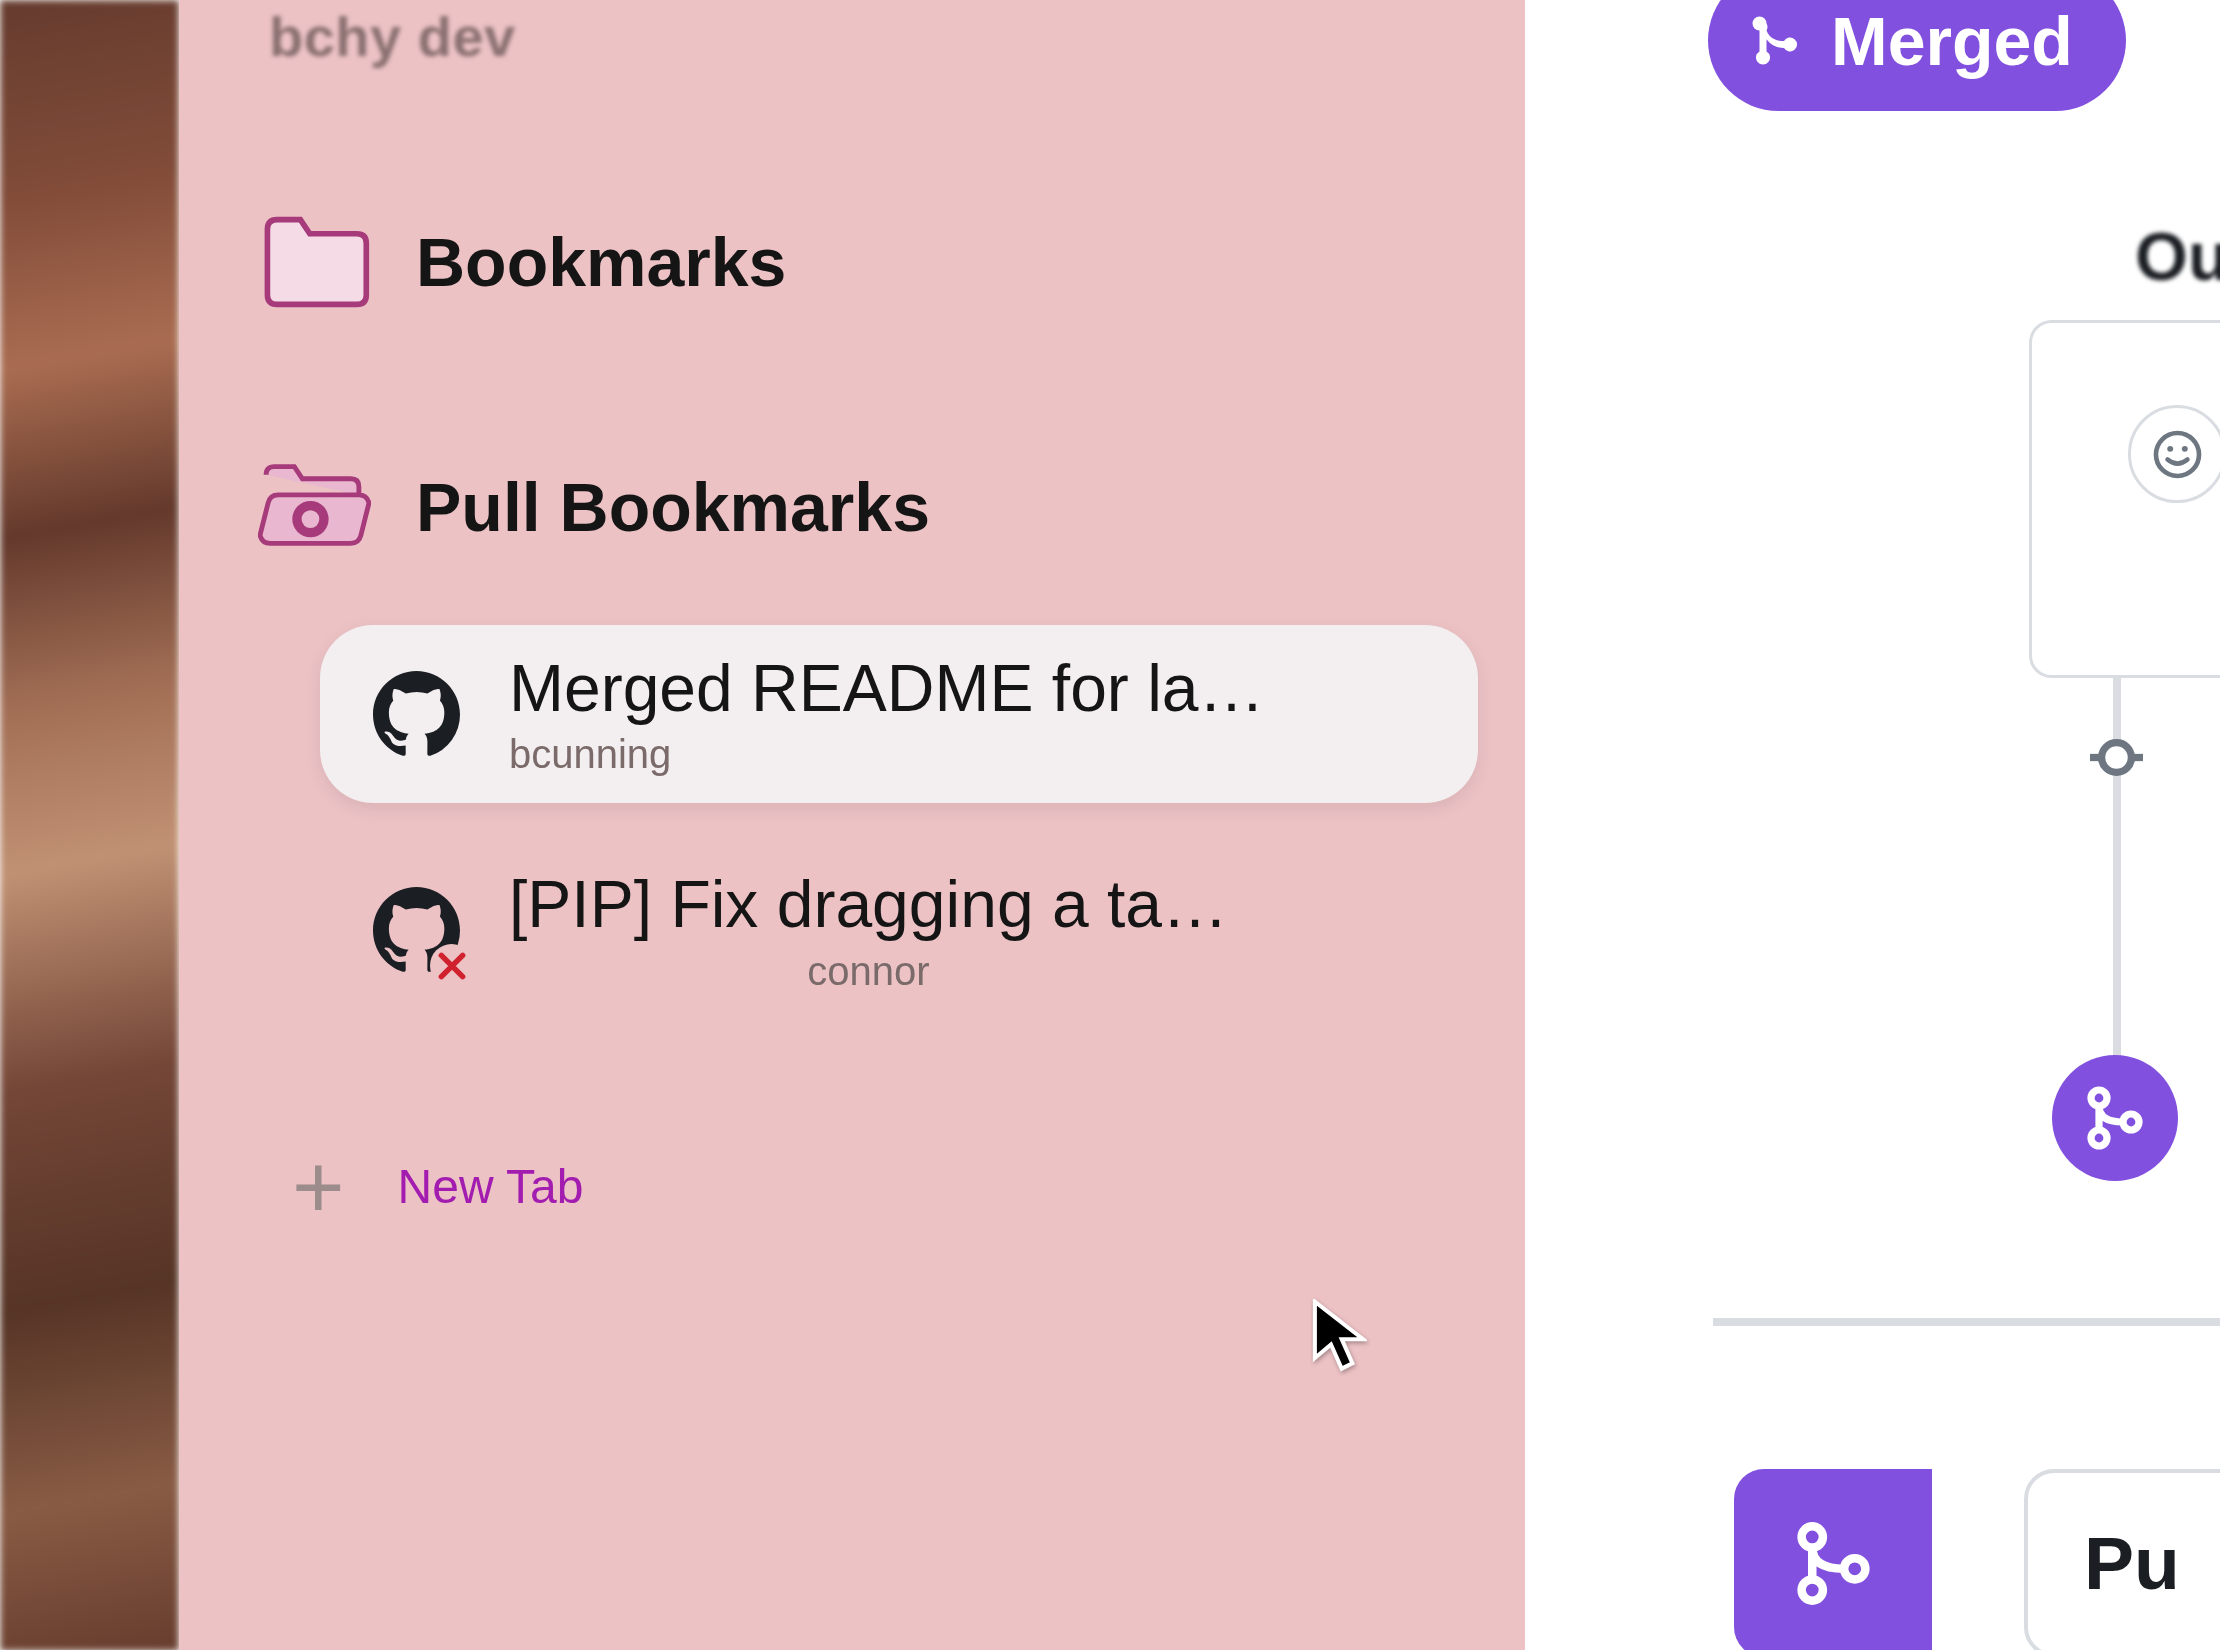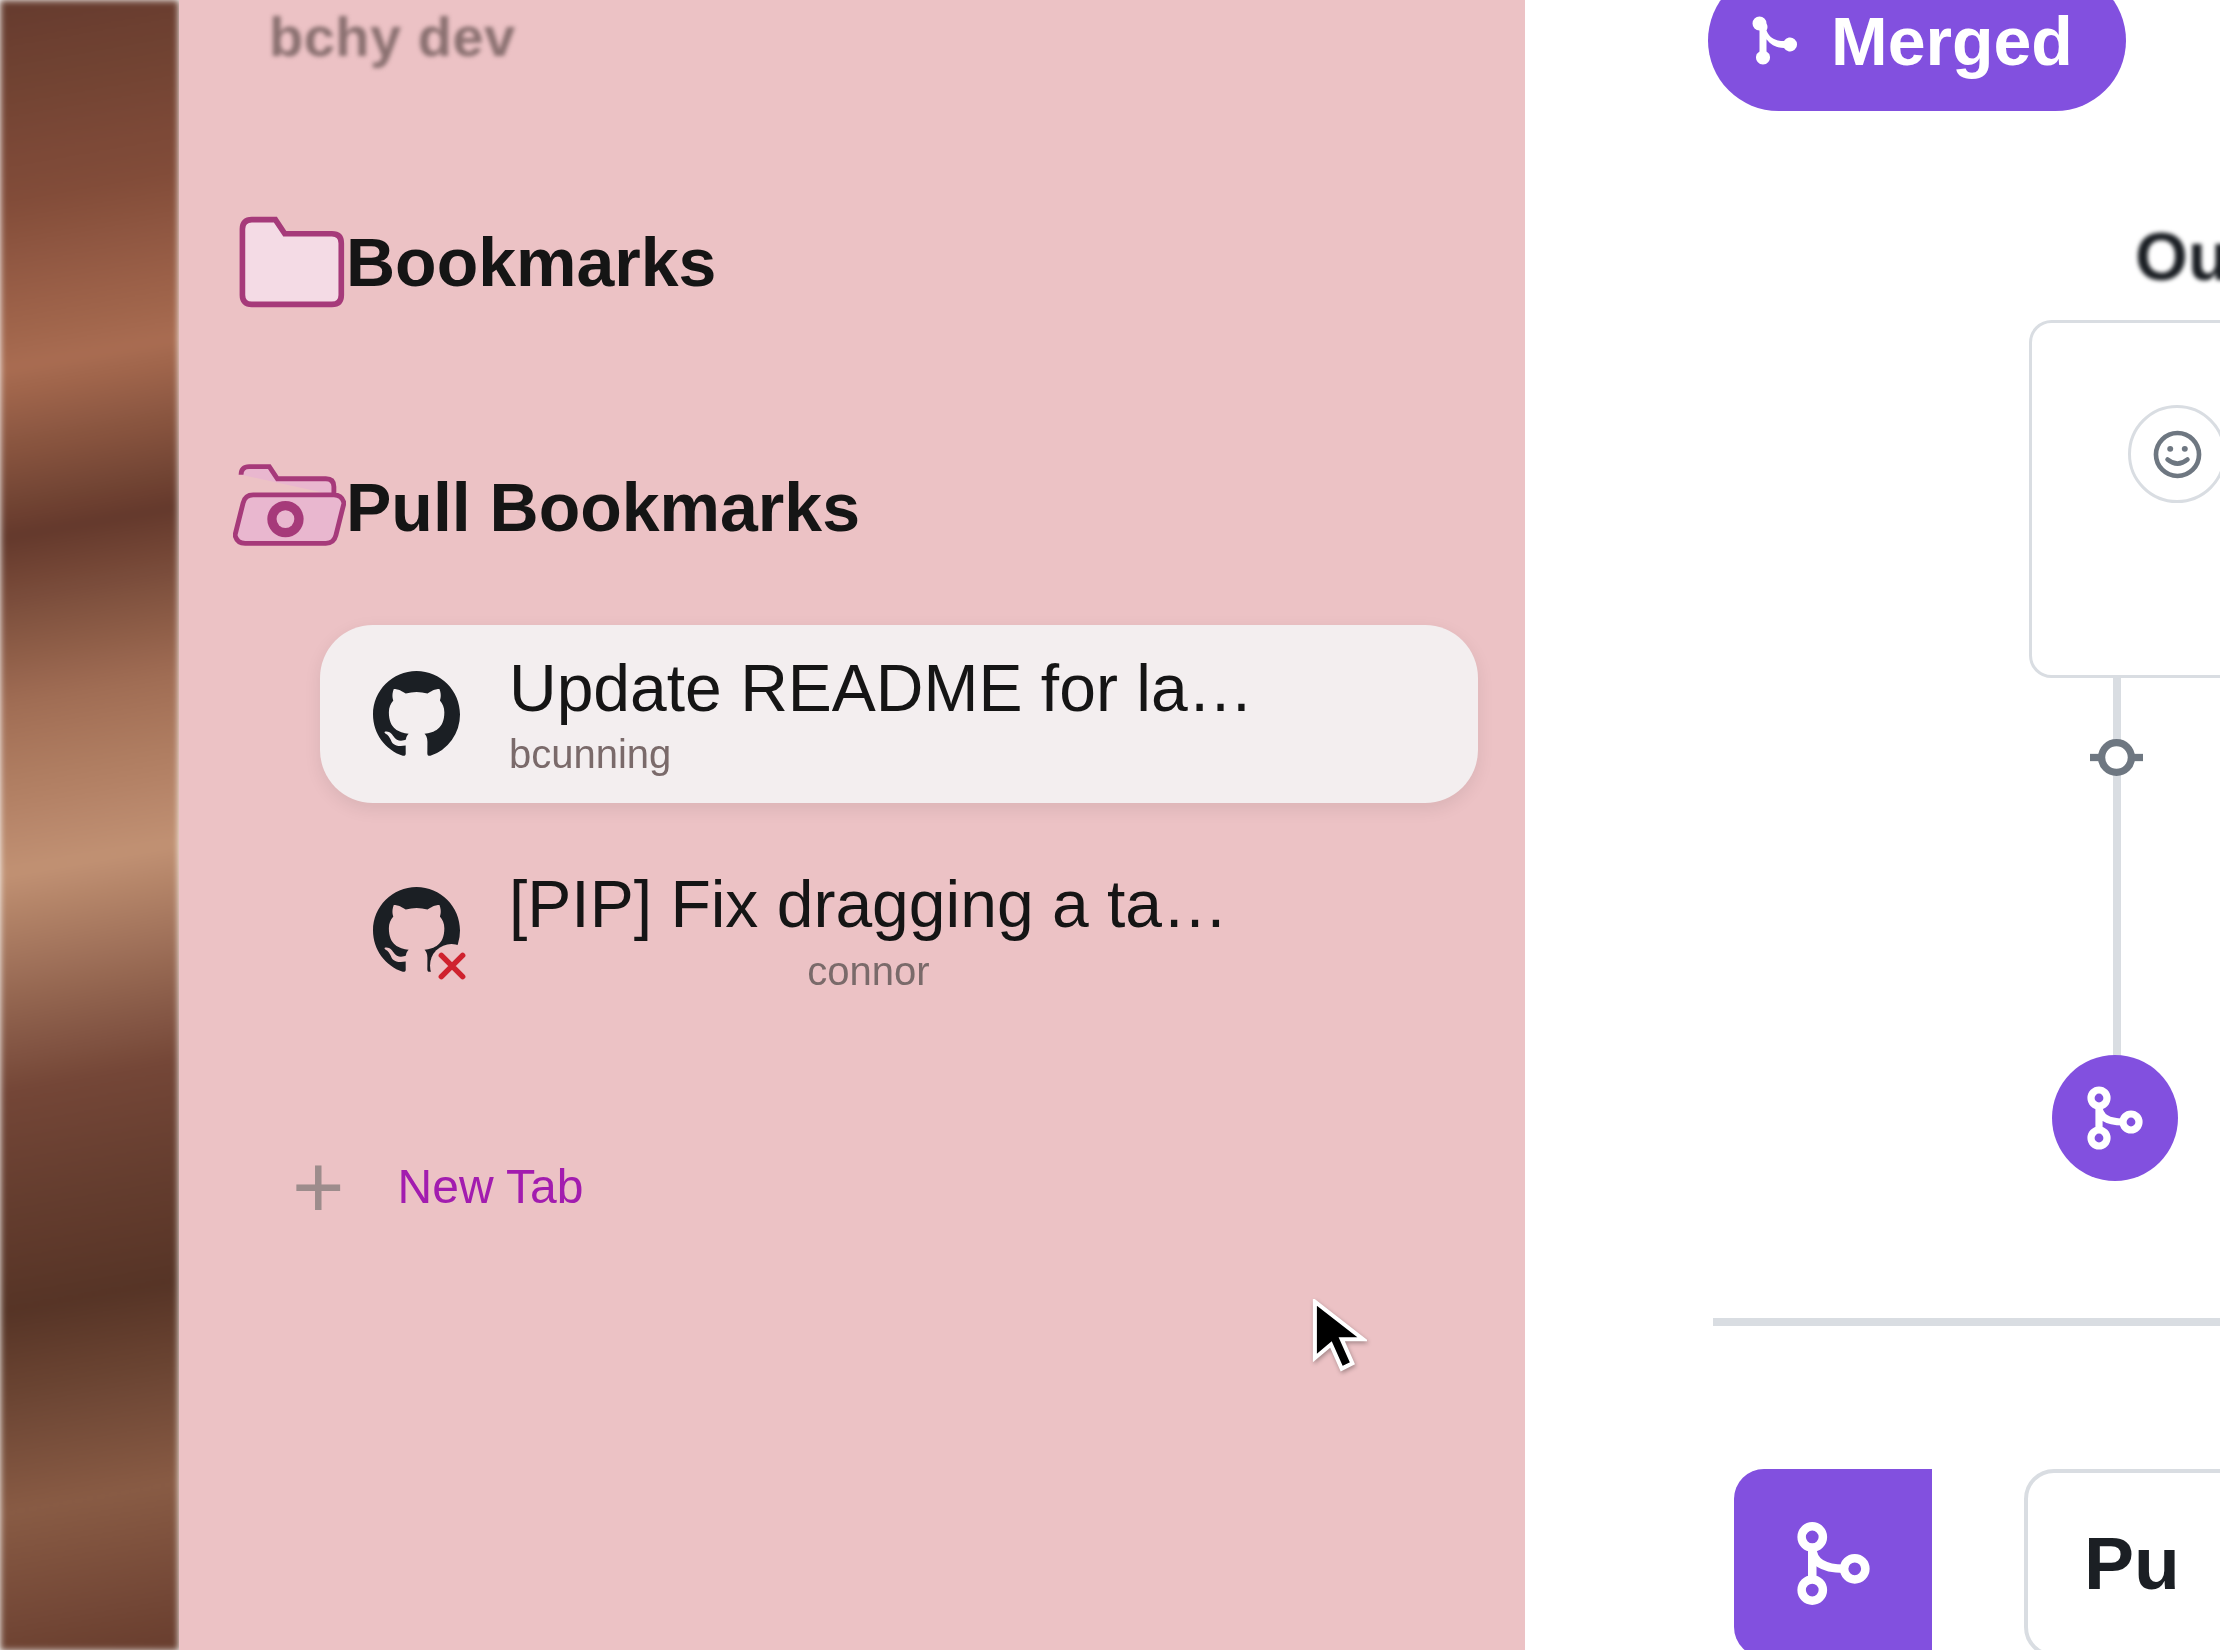--- a/index.html
+++ b/index.html
@@ -29,21 +29,22 @@
     font-size: 56px;
     font-weight: 600;
     letter-spacing: 0.5px;
     padding: 3.8px 0 0 90px;
     filter: blur(1.9px);
   }
 
   .section {
     display: flex;
     align-items: center;
-    padding-left: 54px;
+    gap: 45px;
+    padding-left: 79px;
     margin-top: 141px;
   }
   .section.first { margin-top: 141px; }
   .section-label {
     font-size: 68px;
     font-weight: 700;
     color: #151515;
   }
 
   .folder-icon svg { width: 113px; height: 104px; display:block; }
@@ -228,21 +229,21 @@
   </div>
 
   <div class="pr-list">
     <div class="pr-item active">
       <span class="gh-icon">
         <svg viewBox="0 0 16 16">
             <path fill="#1b1f24" d="M8 0C3.58 0 0 3.58 0 8c0 3.54 2.29 6.53 5.47 7.59.4.07.55-.17.55-.38 0-.19-.01-.82-.01-1.49-2.01.37-2.53-.49-2.69-.94-.09-.23-.48-.94-.82-1.13-.28-.15-.68-.52-.01-.53.63-.01 1.08.58 1.23.82.72 1.21 1.87.87 2.33.66.07-.52.28-.87.51-1.07-1.78-.2-3.64-.89-3.64-3.95 0-.87.31-1.59.82-2.15-.08-.2-.36-1.02.08-2.12 0 0 .67-.21 2.2.82a7.5 7.5 0 0 1 4 0c1.53-1.04 2.2-.82 2.2-.82.44 1.1.16 1.92.08 2.12.51.56.82 1.27.82 2.15 0 3.07-1.87 3.75-3.65 3.95.29.25.54.73.54 1.48 0 1.07-.01 1.93-.01 2.2 0 .21.15.46.55.38A8.013 8.013 0 0 0 16 8c0-4.42-3.58-8-8-8z"></path>
           </svg>
       </span>
       <span class="pr-text">
-        <span class="pr-title">Update README for la…</span>
+        <span class="pr-title">Merged README for la…</span>
         <span class="pr-author">bcunning</span>
       </span>
     </div>
 
     <div class="pr-item">
       <span class="gh-icon">
         <svg viewBox="0 0 16 16">
             <path fill="#1b1f24" d="M8 0C3.58 0 0 3.58 0 8c0 3.54 2.29 6.53 5.47 7.59.4.07.55-.17.55-.38 0-.19-.01-.82-.01-1.49-2.01.37-2.53-.49-2.69-.94-.09-.23-.48-.94-.82-1.13-.28-.15-.68-.52-.01-.53.63-.01 1.08.58 1.23.82.72 1.21 1.87.87 2.33.66.07-.52.28-.87.51-1.07-1.78-.2-3.64-.89-3.64-3.95 0-.87.31-1.59.82-2.15-.08-.2-.36-1.02.08-2.12 0 0 .67-.21 2.2.82a7.5 7.5 0 0 1 4 0c1.53-1.04 2.2-.82 2.2-.82.44 1.1.16 1.92.08 2.12.51.56.82 1.27.82 2.15 0 3.07-1.87 3.75-3.65 3.95.29.25.54.73.54 1.48 0 1.07-.01 1.93-.01 2.2 0 .21.15.46.55.38A8.013 8.013 0 0 0 16 8c0-4.42-3.58-8-8-8z"></path>
           </svg>
         <span class="gh-x-badge">

